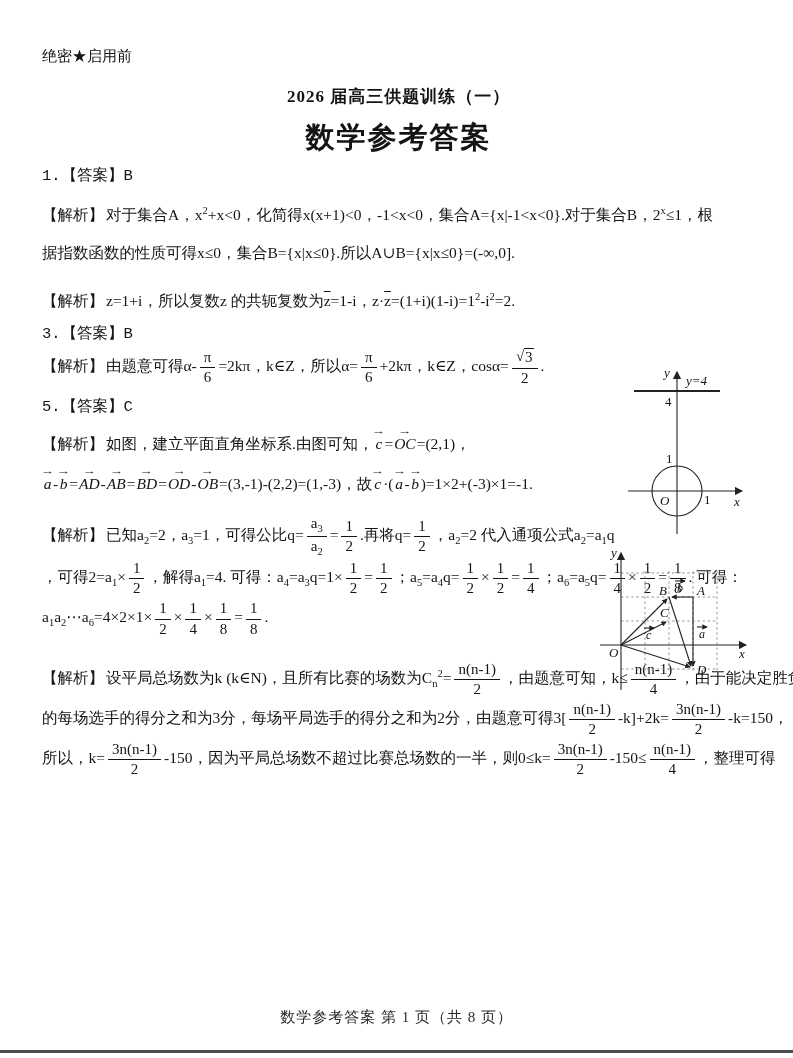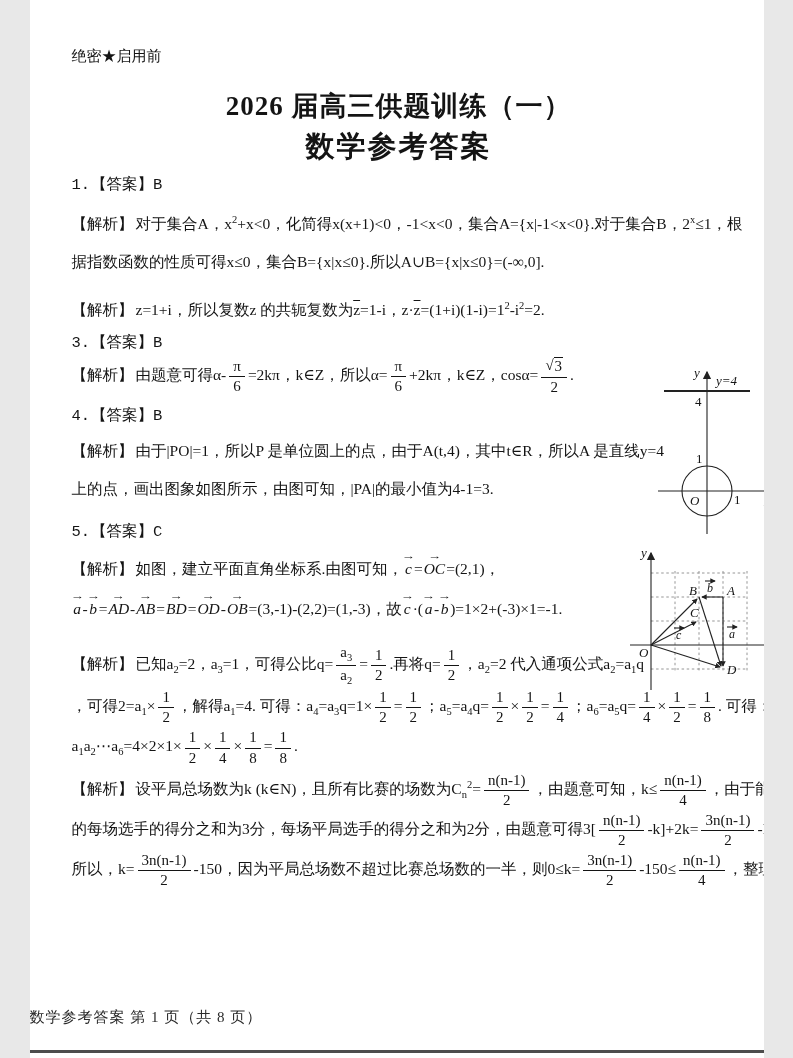--- a/index.html
+++ b/index.html
@@ -1,31 +1,31 @@
 <!DOCTYPE html>
 <html><head>
 <meta charset="utf-8">
 <title>数学参考答案</title>
 <style>
   html,body { margin:0; padding:0; background:#e8e8e8; }
   .page {
     position:relative;
-    width:734px; height:1058px;
+    width:793px; height:1058px;
     margin:0 auto;
     background:#ffffff;
     color:#141414;
     font-family:"Liberation Serif","DejaVu Serif",serif;
     box-sizing:border-box;
     padding:46px 38px 0 42px;
     overflow:hidden;
   }
   .security { font-size:15px; line-height:20px; }
   .title {
-    margin:25px 0 0; text-align:center;
-    font-size:27px; line-height:30px; font-weight:bold; letter-spacing:1px;
+    margin:16px 0 0; text-align:center;
+    font-size:17px; line-height:30px; font-weight:bold; letter-spacing:1px;
   }
   .subtitle {
     margin:6px 0 0; text-align:center;
     font-size:29px; line-height:38px; font-weight:bold; letter-spacing:2px;
   }
   #answers { margin-top:8px; font-size:15.5px; }
   .qa-header { height:24px; line-height:24px; white-space:nowrap;font-family:Liberation Mono, monospace; }
   .qa-line { line-height:30px; margin-top:8px; white-space:nowrap; }
   .qa-line:has(.frac) { margin-top:2px; }
   .qa-num { margin-right:1px; }
@@ -69,21 +69,21 @@
   .fig .grid line { stroke:#8a8a8a; stroke-width:0.9; stroke-dasharray:2.5,2.6; }
   .fig text {
     fill:#141414; font-size:13px;
     font-family:"Liberation Serif","DejaVu Serif",serif;
   }
   .fig text.it { font-style:italic; }
   .fig text.sm { font-size:12px; }
 
   .footer {
     position:absolute; left:0; right:0; top:1008px;
-    font-size:15px; color:#2a2a2a; letter-spacing:1px;
+    text-align:center; font-size:15px; color:#2a2a2a; letter-spacing:1px;
   }
   .scan-edge { position:absolute; left:0; right:0; top:1050px; height:3px; background:#4d4d4d; }
 </style>
 </head>
 <body>
 
 <div class="page">
 
   <div class="security">绝密★启用前</div>
   <h1 class="title">2026 届高三供题训练（一）</h1>
@@ -106,25 +106,20 @@
           </span>=2kπ，k∈Z，所以α=<span class="frac">
             <span class="num">π</span>
             <span class="den">6</span>
           </span>+2kπ，k∈Z，cosα=<span class="frac">
             <span class="num"><span class="sqrt">
                 <span class="sqrt-sign">√</span>
                 <span class="sqrt-body">3</span>
               </span></span>
             <span class="den">2</span>
           </span>.</div>
-      </section>
-      <section class="qa">
-        <div class="qa-header"><span class="qa-num">4.</span><span class="qa-label">【答案】</span><span class="qa-val">B</span></div>
-        <div class="qa-line"><span class="qa-analysis-label">【解析】</span>由于|PO|=1，所以P 是单位圆上的点，由于A(t,4)，其中t∈R，所以A 是直线y=4</div>
-        <div class="qa-line">上的点，画出图象如图所示，由图可知，|PA|的最小值为4-1=3.</div>
       </section>
       <section class="qa">
         <div class="qa-header"><span class="qa-num">5.</span><span class="qa-label">【答案】</span><span class="qa-val">C</span></div>
         <div class="qa-line"><span class="qa-analysis-label">【解析】</span>如图，建立平面直角坐标系.由图可知，<span class="vec"><span class="vec-arrow">→</span><span class="vec-body">c</span></span>=<span class="vec"><span class="vec-arrow">→</span><span class="vec-body">OC</span></span>=(2,1)，</div>
         <div class="qa-line"><span class="vec"><span class="vec-arrow">→</span><span class="vec-body">a</span></span>-<span class="vec"><span class="vec-arrow">→</span><span class="vec-body">b</span></span>=<span class="vec"><span class="vec-arrow">→</span><span class="vec-body">AD</span></span>-<span class="vec"><span class="vec-arrow">→</span><span class="vec-body">AB</span></span>=<span class="vec"><span class="vec-arrow">→</span><span class="vec-body">BD</span></span>=<span class="vec"><span class="vec-arrow">→</span><span class="vec-body">OD</span></span>-<span class="vec"><span class="vec-arrow">→</span><span class="vec-body">OB</span></span>=(3,-1)-(2,2)=(1,-3)，故<span class="vec"><span class="vec-arrow">→</span><span class="vec-body">c</span></span>·(<span class="vec"><span class="vec-arrow">→</span><span class="vec-body">a</span></span>-<span class="vec"><span class="vec-arrow">→</span><span class="vec-body">b</span></span>)=1×2+(-3)×1=-1.</div>
       </section>
       <section class="qa">
         <div class="qa-line"><span class="qa-analysis-label">【解析】</span>已知a<sub>2</sub>=2，a<sub>3</sub>=1，可得公比q=<span class="frac">
             <span class="num">a<sub>3</sub></span>
             <span class="den">a<sub>2</sub></span>

